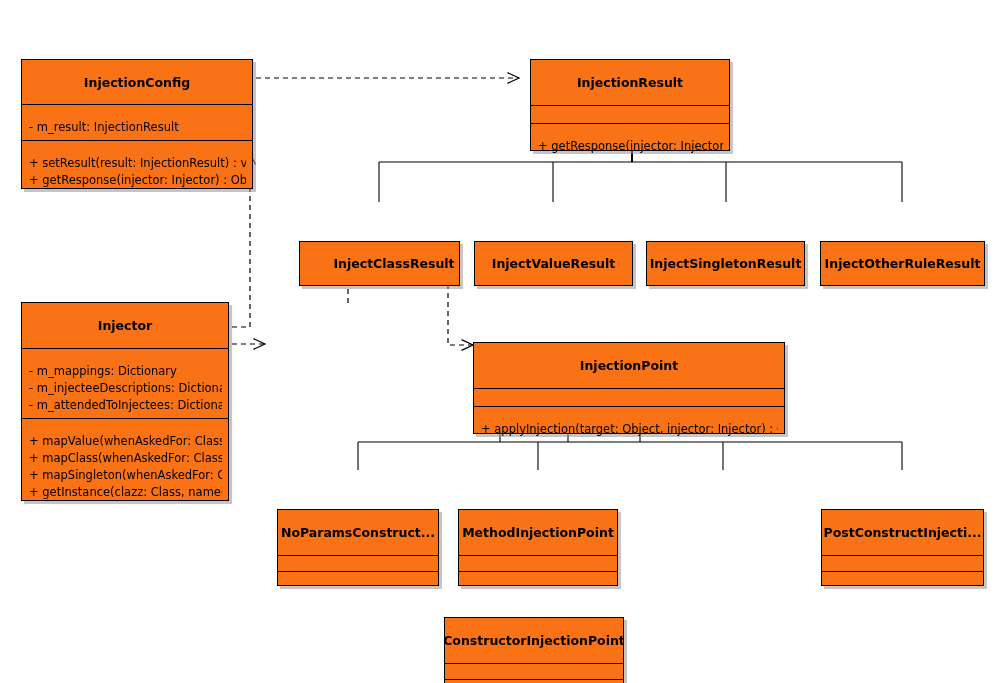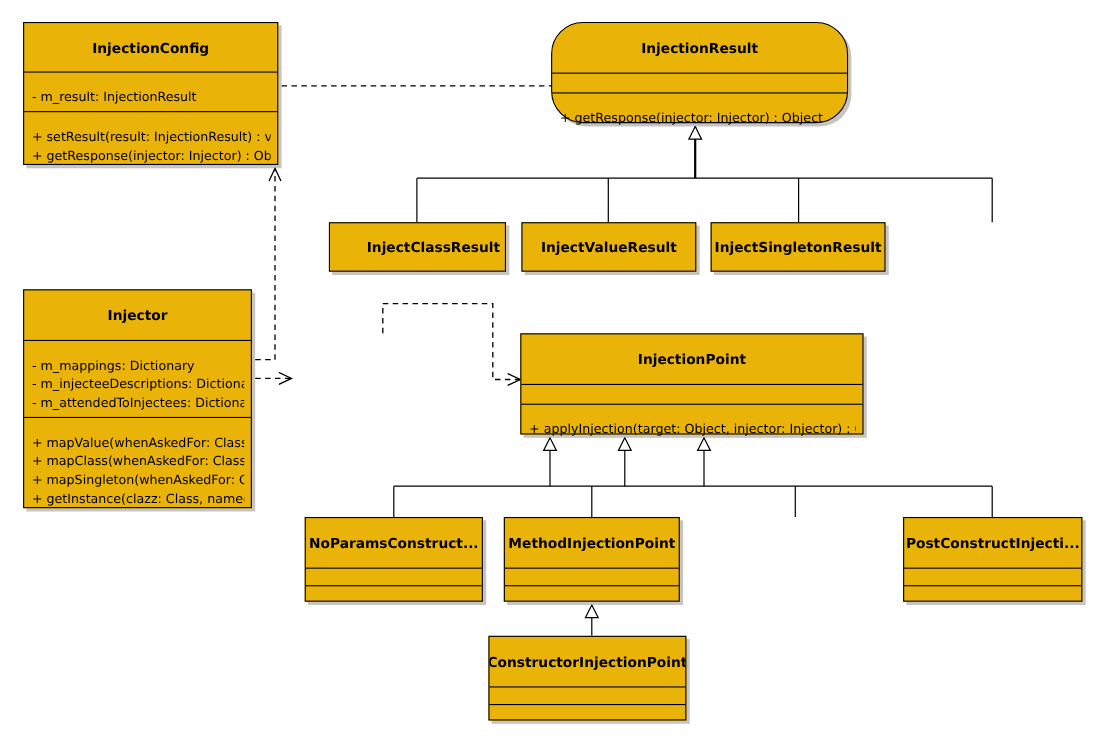--- a/index.html
+++ b/index.html
@@ -19,24 +19,25 @@
     position: absolute;
     left: 0;
     top: 0;
     width: 1008px;
     height: 683px;
     pointer-events: none;
   }
   .uml-class {
     position: absolute;
     box-sizing: border-box;
-    background: #eab308;
+    background: #f97316;
     border: 1px solid #000000;
     box-shadow: 3px 3px 0 0 rgba(150,150,150,0.55);
     z-index: 5;
+    margin-top: 39px;
   }
   .cls-name {
     text-align: center;
     font-weight: bold;
     font-size: 12.5px;
     color: #000000;
     line-height: 1.2;
     display: flex;
     align-items: center;
     justify-content: center;
@@ -122,40 +123,43 @@
     <div class="cls-name" style="height: 44px;">InjectionConfig</div>
     <div class="compartment">
       <div class="member">- m_result: InjectionResult</div>
     </div>
     <div class="compartment">
       <div class="member">+ setResult(result: InjectionResult) : void</div>
       <div class="member">+ getResponse(injector: Injector) : Object</div>
     </div>
   </div>
 
-  <div class="uml-class" id="box-injection_result" style="left: 501px; top: 20px; width: 270px; height: 92px; border-radius: 29px;">
+  <div class="uml-class" id="box-injection_result" style="left: 530px; top: 20px; width: 200px; height: 92px;">
     <div class="cls-name" style="height: 45px;">InjectionResult</div>
     <div class="compartment empty" style="height:18px"></div>
     <div class="compartment">
       <div class="member">+ getResponse(injector: Injector) : Object</div>
     </div>
   </div>
 
   <div class="uml-class" id="box-inject_class_result" style="left: 299px; top: 202px; width: 161px; height: 45px; padding-left: 29px;">
     <div class="cls-name" style="height:100%">InjectClassResult</div>
   </div>
 
   <div class="uml-class" id="box-inject_value_result" style="left: 474px; top: 202px; width: 159px; height: 45px;">
     <div class="cls-name" style="height:100%">InjectValueResult</div>
   </div>
 
   <div class="uml-class" id="box-inject_singleton_result" style="left: 646px; top: 202px; width: 159px; height: 45px;">
     <div class="cls-name" style="height:100%">InjectSingletonResult</div>
   </div>
 
+  <div class="uml-class" id="box-inject_other_rule_result" style="left: 820px; top: 202px; width: 165px; height: 45px;">
+    <div class="cls-name" style="height:100%">InjectOtherRuleResult</div>
+  </div>
 
   <div class="uml-class" id="box-injector" style="left: 21px; top: 263px; width: 208px; height: 199px;">
     <div class="cls-name" style="height: 45px;">Injector</div>
     <div class="compartment">
       <div class="member">- m_mappings: Dictionary</div>
       <div class="member">- m_injecteeDescriptions: Dictionary</div>
       <div class="member">- m_attendedToInjectees: Dictionary</div>
     </div>
     <div class="compartment">
       <div class="member">+ mapValue(whenAskedFor: Class,...</div>

